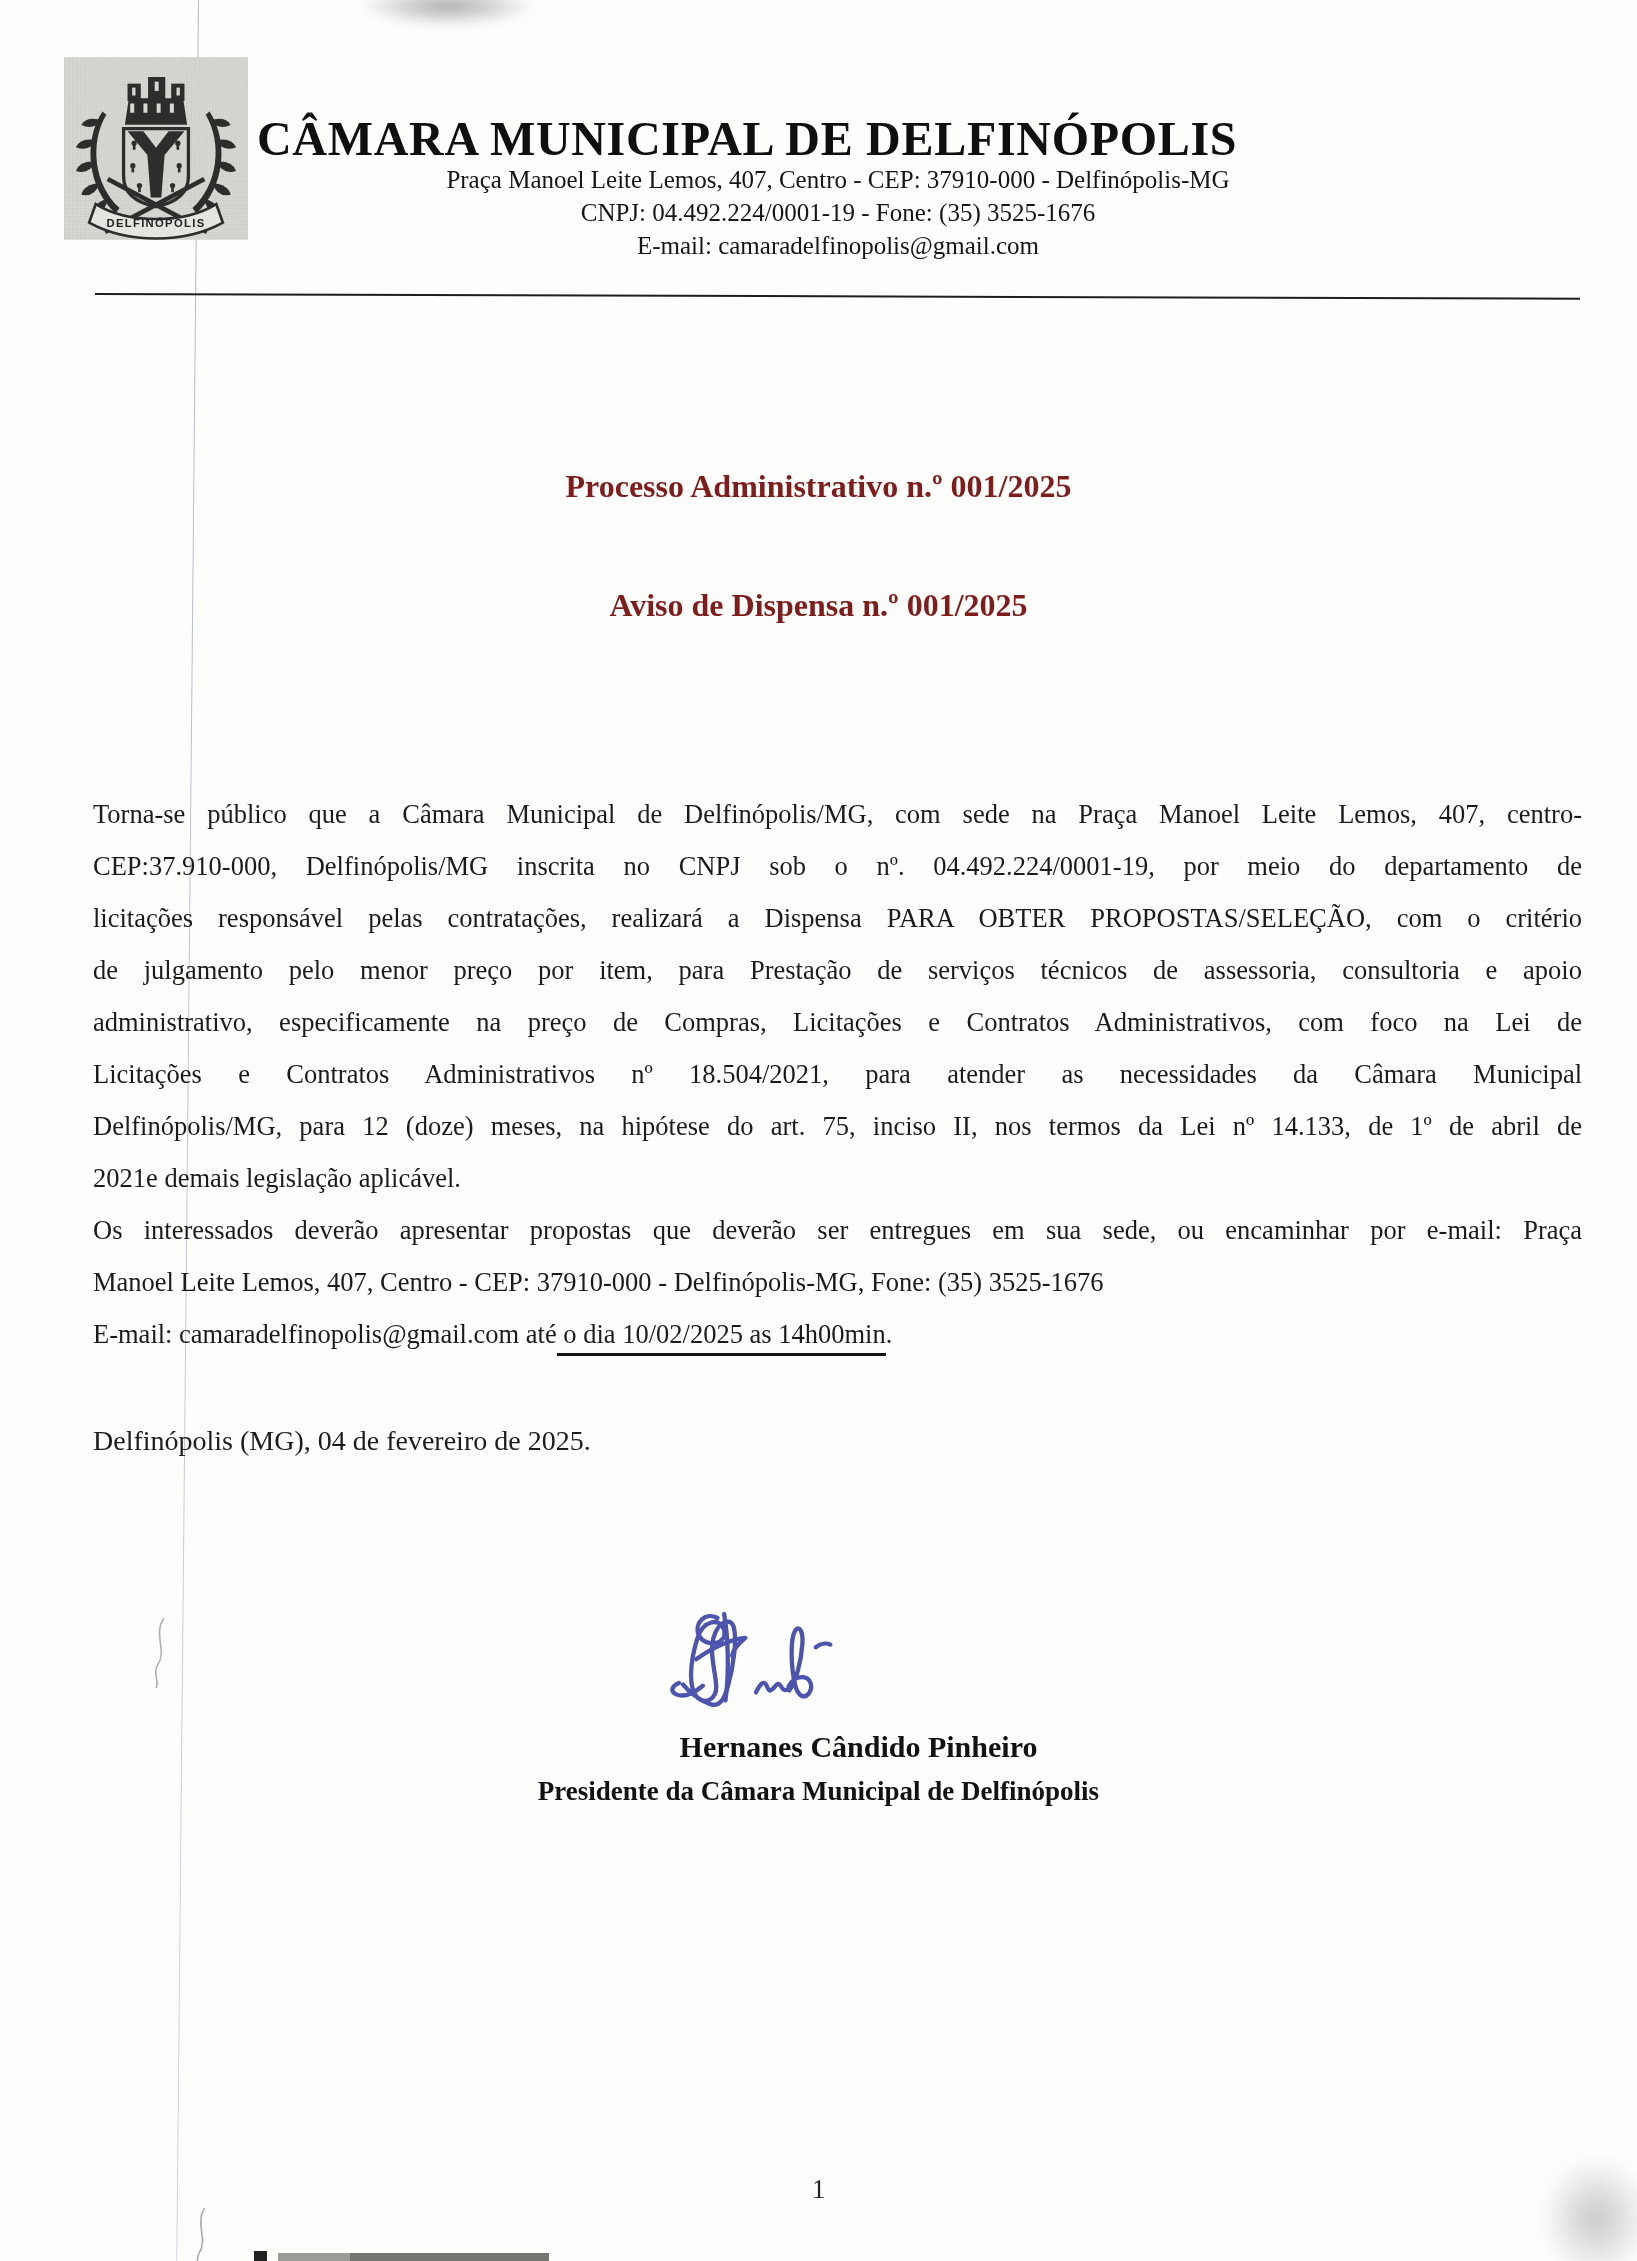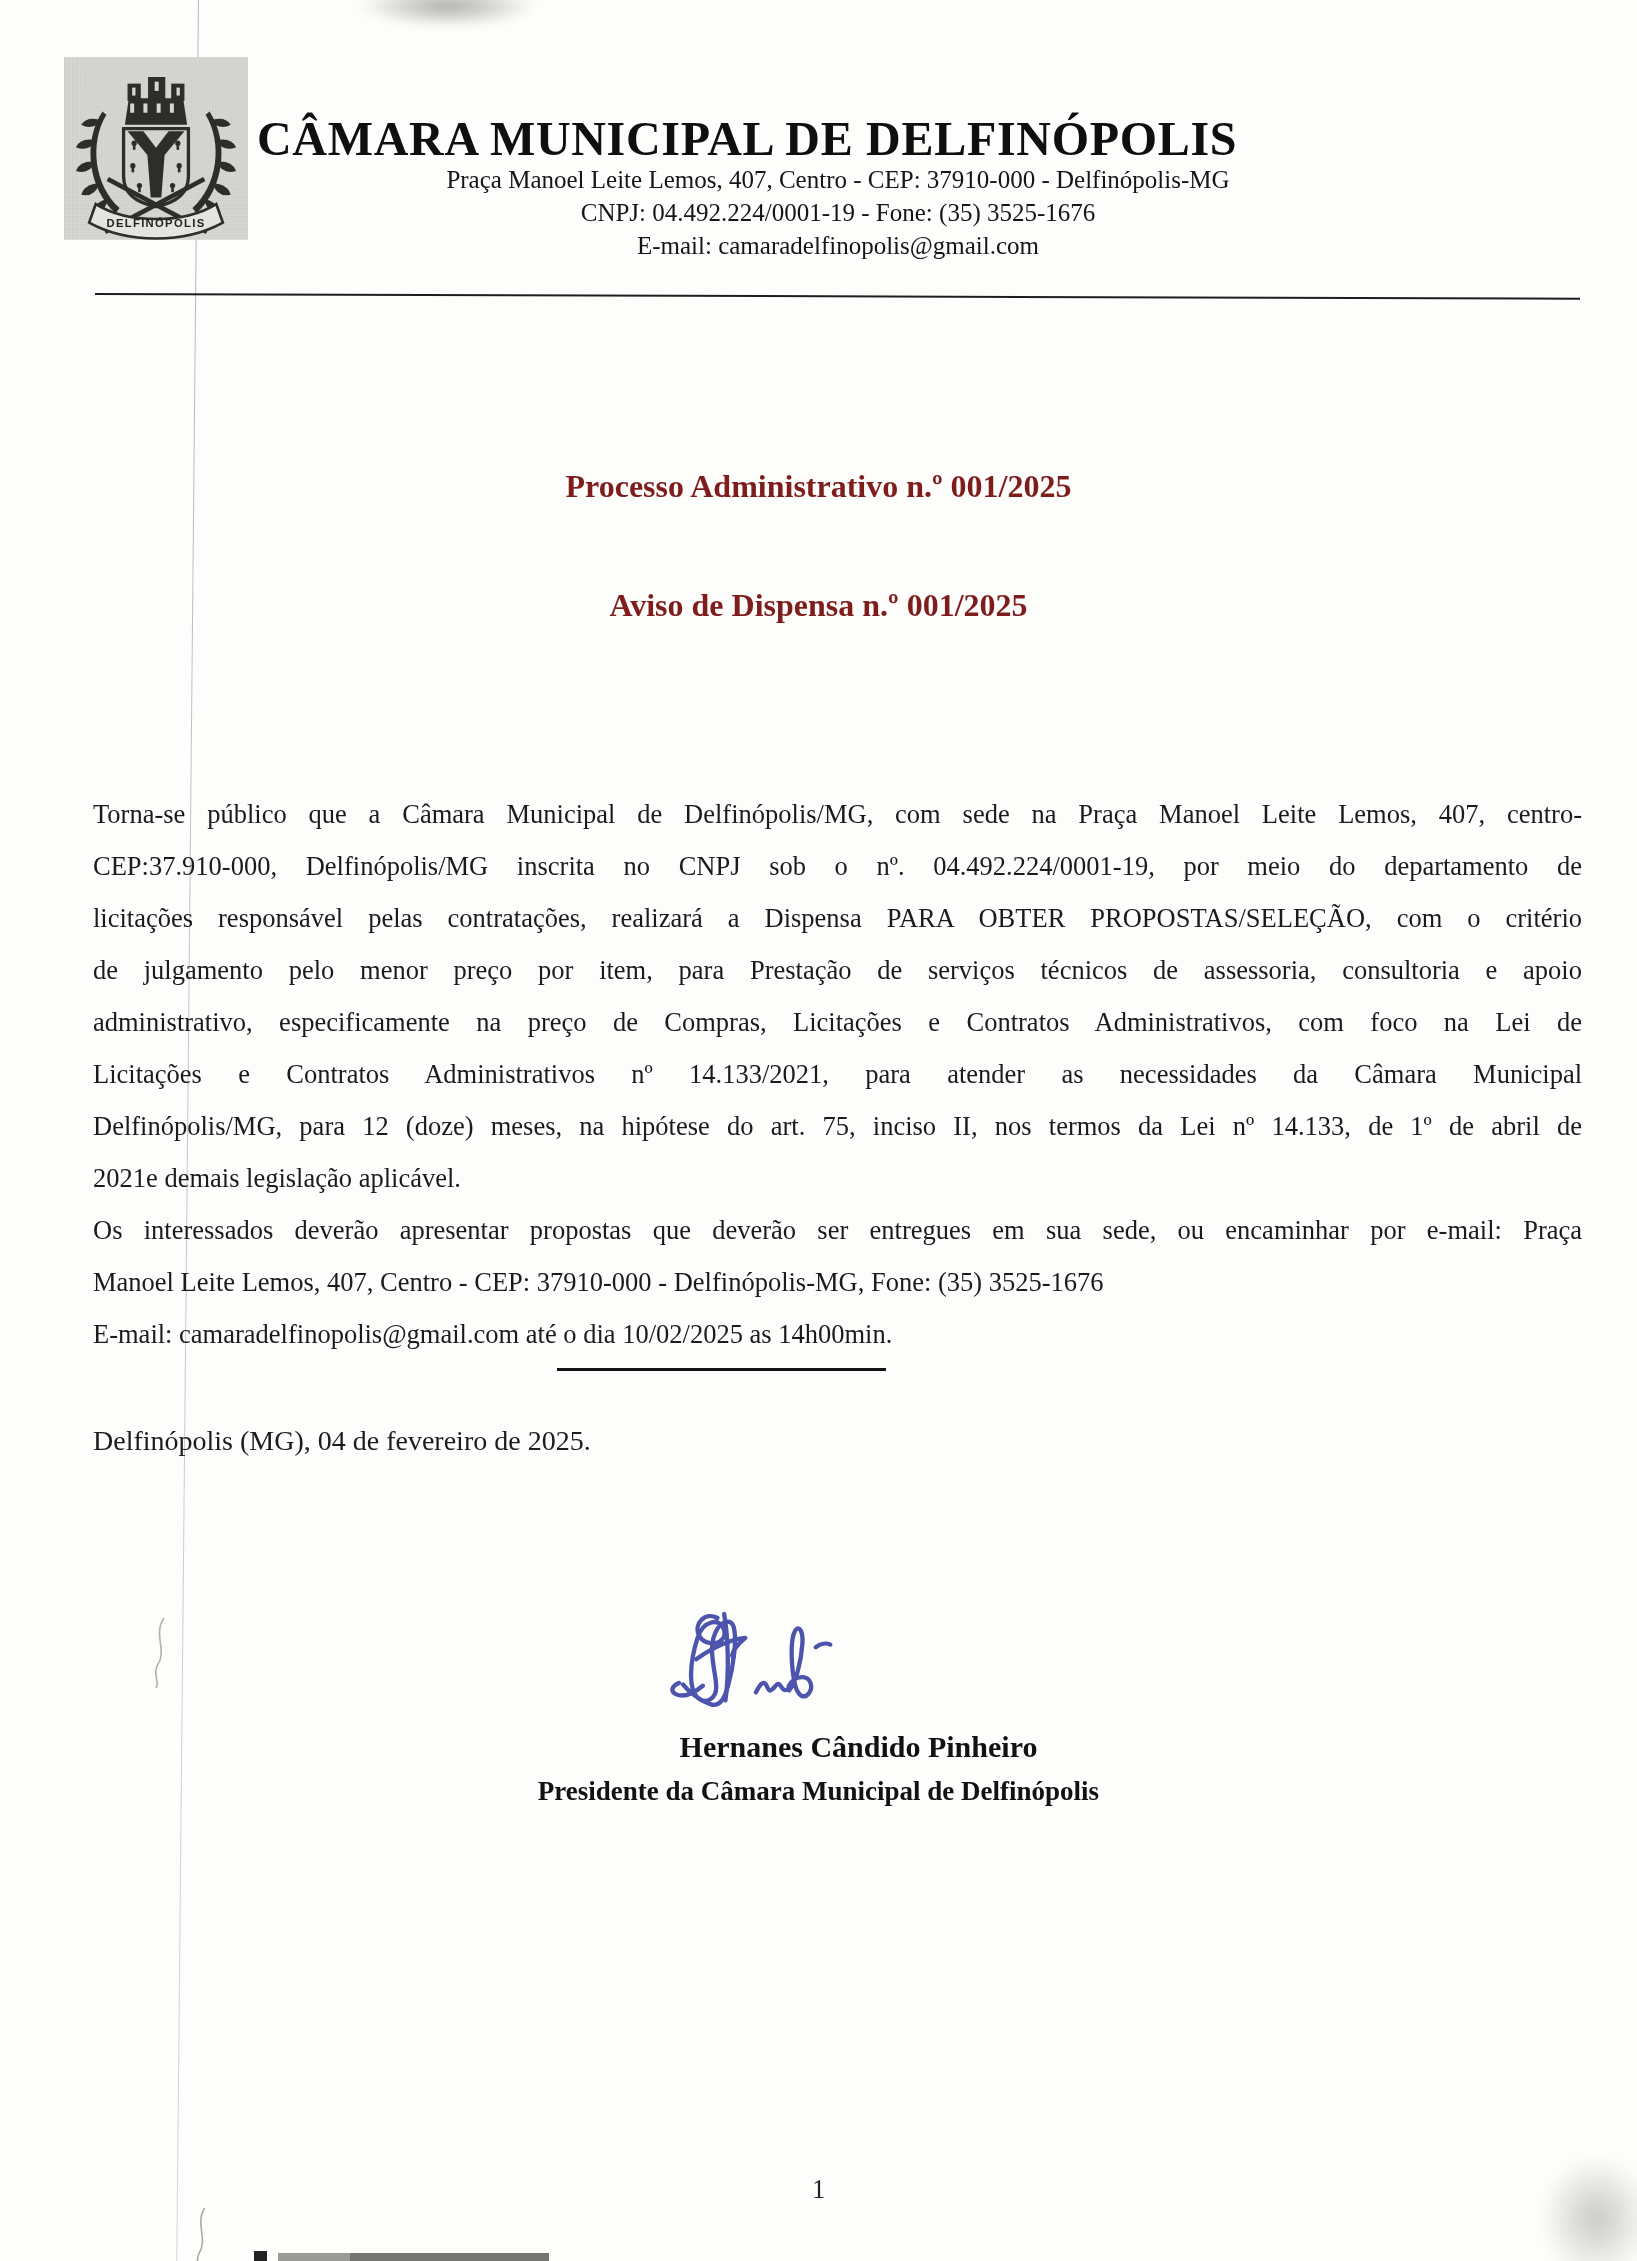--- a/index.html
+++ b/index.html
@@ -35,21 +35,21 @@
   
   .title{left:0;width:100%;text-align:center;font-weight:bold;font-size:32px;color:#7f1d1d;}
   .title-1{top:468px;}
   .title-2{top:587px;}
   
   .body{left:93px;top:788px;width:1489px;font-size:26.5px;color:#1b1b1b;}
   .body-line{height:52px;line-height:52px;text-align:justify;text-align-last:justify;
     text-justify:inter-word;white-space:normal;}
   .body-line.no-just{text-align:left;text-align-last:left;}
   .b{font-weight:normal;}
-  .u{border-bottom:3.3px solid #141414;padding-bottom:19px;}
+  .u{border-bottom:3.3px solid #141414;padding-bottom:4px;}
   .date{left:93px;top:1425px;font-size:28px;}
   
   .sig{left:659px;top:1606px;width:176px;height:113px;}
   .sig-name{left:0;top:1730px;width:100%;text-align:center;font-weight:bold;font-size:30px;color:#121212;padding-left:40px;}
   .sig-role{left:0;top:1776px;width:100%;text-align:center;font-weight:bold;font-size:27px;color:#121212;}
   .pagenum{left:0;top:2174px;width:100%;text-align:center;font-size:26.5px;color:#222;}
 </style>
 </head>
 <body>
 
@@ -148,21 +148,21 @@
 
   <div class="abs title title-1">Processo Administrativo n.º 001/2025</div>
   <div class="abs title title-2">Aviso de Dispensa n.º 001/2025</div>
 
   <div class="abs body">
       <div class="body-line"><span>Torna-se público que a Câmara Municipal de Delfinópolis/MG, com sede na Praça Manoel Leite Lemos, 407, centro-</span></div>
       <div class="body-line"><span>CEP:37.910-000, Delfinópolis/MG inscrita no CNPJ sob o nº. 04.492.224/0001-19, por meio do departamento de</span></div>
       <div class="body-line"><span>licitações responsável pelas contratações, realizará a Dispensa PARA OBTER PROPOSTAS/SELEÇÃO, com o critério</span></div>
       <div class="body-line"><span>de julgamento pelo menor preço por item, para </span><span class="b">Prestação de serviços técnicos de assessoria, consultoria e apoio</span></div>
       <div class="body-line"><span class="b">administrativo, especificamente na preço de Compras, Licitações e Contratos Administrativos, com foco na Lei de</span></div>
-      <div class="body-line"><span class="b">Licitações e Contratos Administrativos nº 14.133/2021,</span><span> para atender as necessidades da Câmara Municipal</span></div>
+      <div class="body-line"><span class="b">Licitações e Contratos Administrativos nº 18.504/2021,</span><span> para atender as necessidades da Câmara Municipal</span></div>
       <div class="body-line"><span>Delfinópolis/MG, para 12 (doze) meses, na hipótese do art. 75, inciso II, nos termos da Lei nº 14.133, de 1º de abril de</span></div>
       <div class="body-line no-just"><span>2021e demais legislação aplicável.</span></div>
       <div class="body-line"><span>Os interessados deverão apresentar propostas que deverão ser entregues em sua sede, ou encaminhar por e-mail: Praça</span></div>
       <div class="body-line no-just"><span>Manoel Leite Lemos, 407, Centro - CEP: 37910-000 - Delfinópolis-MG, Fone: (35) 3525-1676</span></div>
       <div class="body-line no-just"><span>E-mail: camaradelfinopolis@gmail.com até</span><span class="b u"> o dia 10/02/2025 as 14h00min</span><span class="b">.</span></div>
     </div>
 
   <div class="abs date">Delfinópolis (MG), 04 de fevereiro de 2025.</div>
 
   <div class="abs sig">

